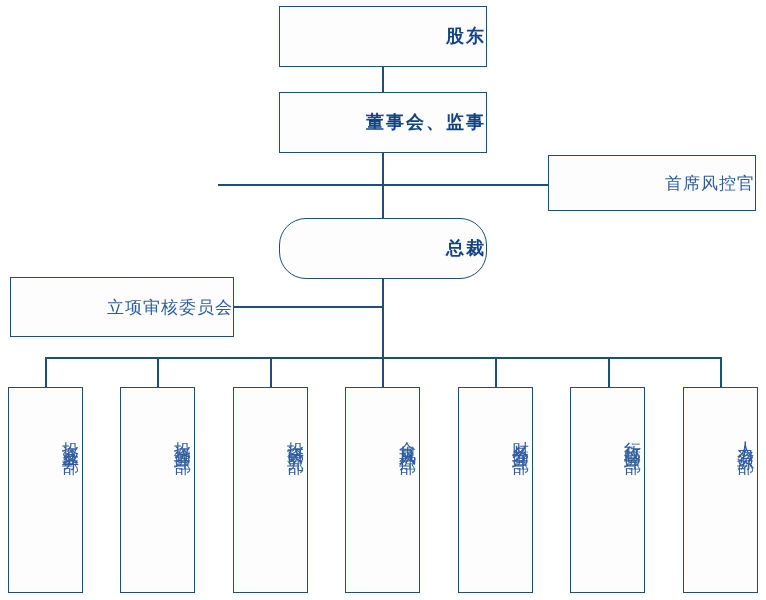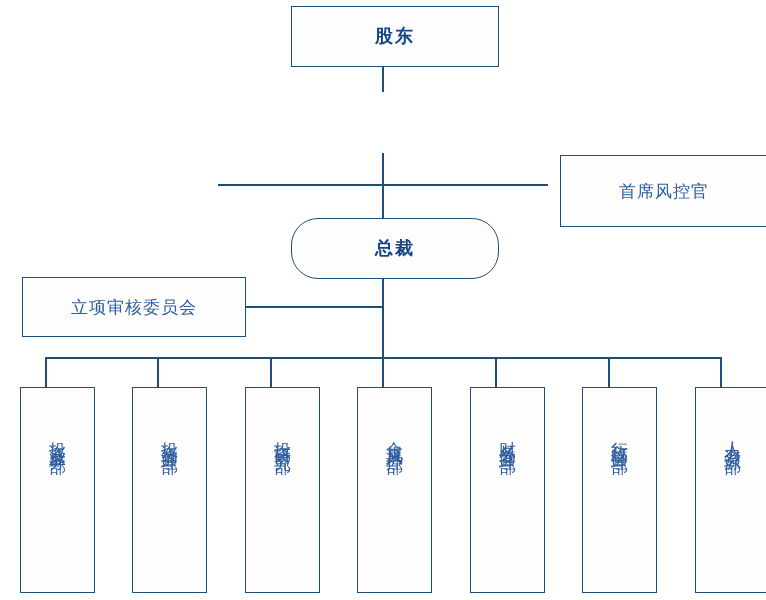--- a/index.html
+++ b/index.html
@@ -20,23 +20,22 @@
   }
 
   
   .node {
     position: absolute;
     box-sizing: border-box;
     border: 1.6px solid #1f4e79;
     background: #fdfdfd;
     display: flex;
     align-items: center;
-    justify-content: center;
+    justify-content: flex-end;
     z-index: 3;
-    margin-left: 12px;
   }
   .node .label {
     color: #2e5c9e;
     font-size: 17px;
     letter-spacing: 1px;
     line-height: 1.35;
     white-space: nowrap;
   }
   .node.bold .label {
     color: #134285;
@@ -90,23 +89,26 @@
   <div class="line v" style="left:270px; top:357px; height:30px;"></div>
   <div class="line v" style="left:382px; top:357px; height:30px;"></div>
   <div class="line v" style="left:495px; top:357px; height:30px;"></div>
   <div class="line v" style="left:608px; top:357px; height:30px;"></div>
   <div class="line v" style="left:720px; top:357px; height:30px;"></div>
 
   <div class="node bold" style="left:279px; top:6px; width:208px; height:61px;">
     <span class="label">股东</span>
   </div>
 
+  <div class="node bold" style="left:279px; top:92px; width:208px; height:61px;">
+    <span class="label">董事会、监事</span>
+  </div>
 
 
-  <div class="node" style="left:548px; top:155px; width:208px; height:72px;">
+  <div class="node" style="left:548px; top:155px; width:208px; height:56px;">
     <span class="label">首席风控官</span>
   </div>
 
   <div class="node bold" style="left:279px; top:218px; width:208px; height:61px;border-radius:27px;">
     <span class="label">总裁</span>
   </div>
 
   <div class="node" style="left:10px; top:277px; width:224px; height:60px;">
     <span class="label">立项审核委员会</span>
   </div>

